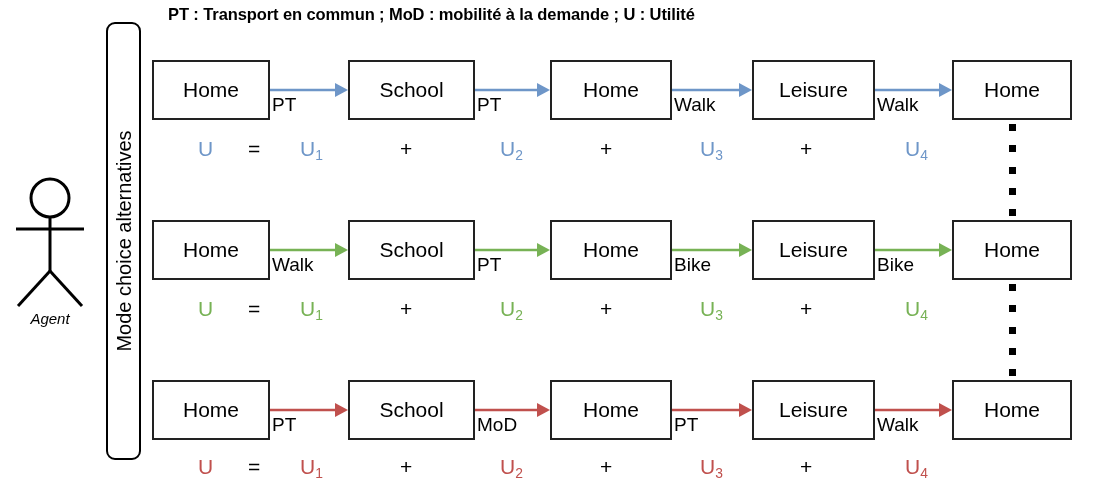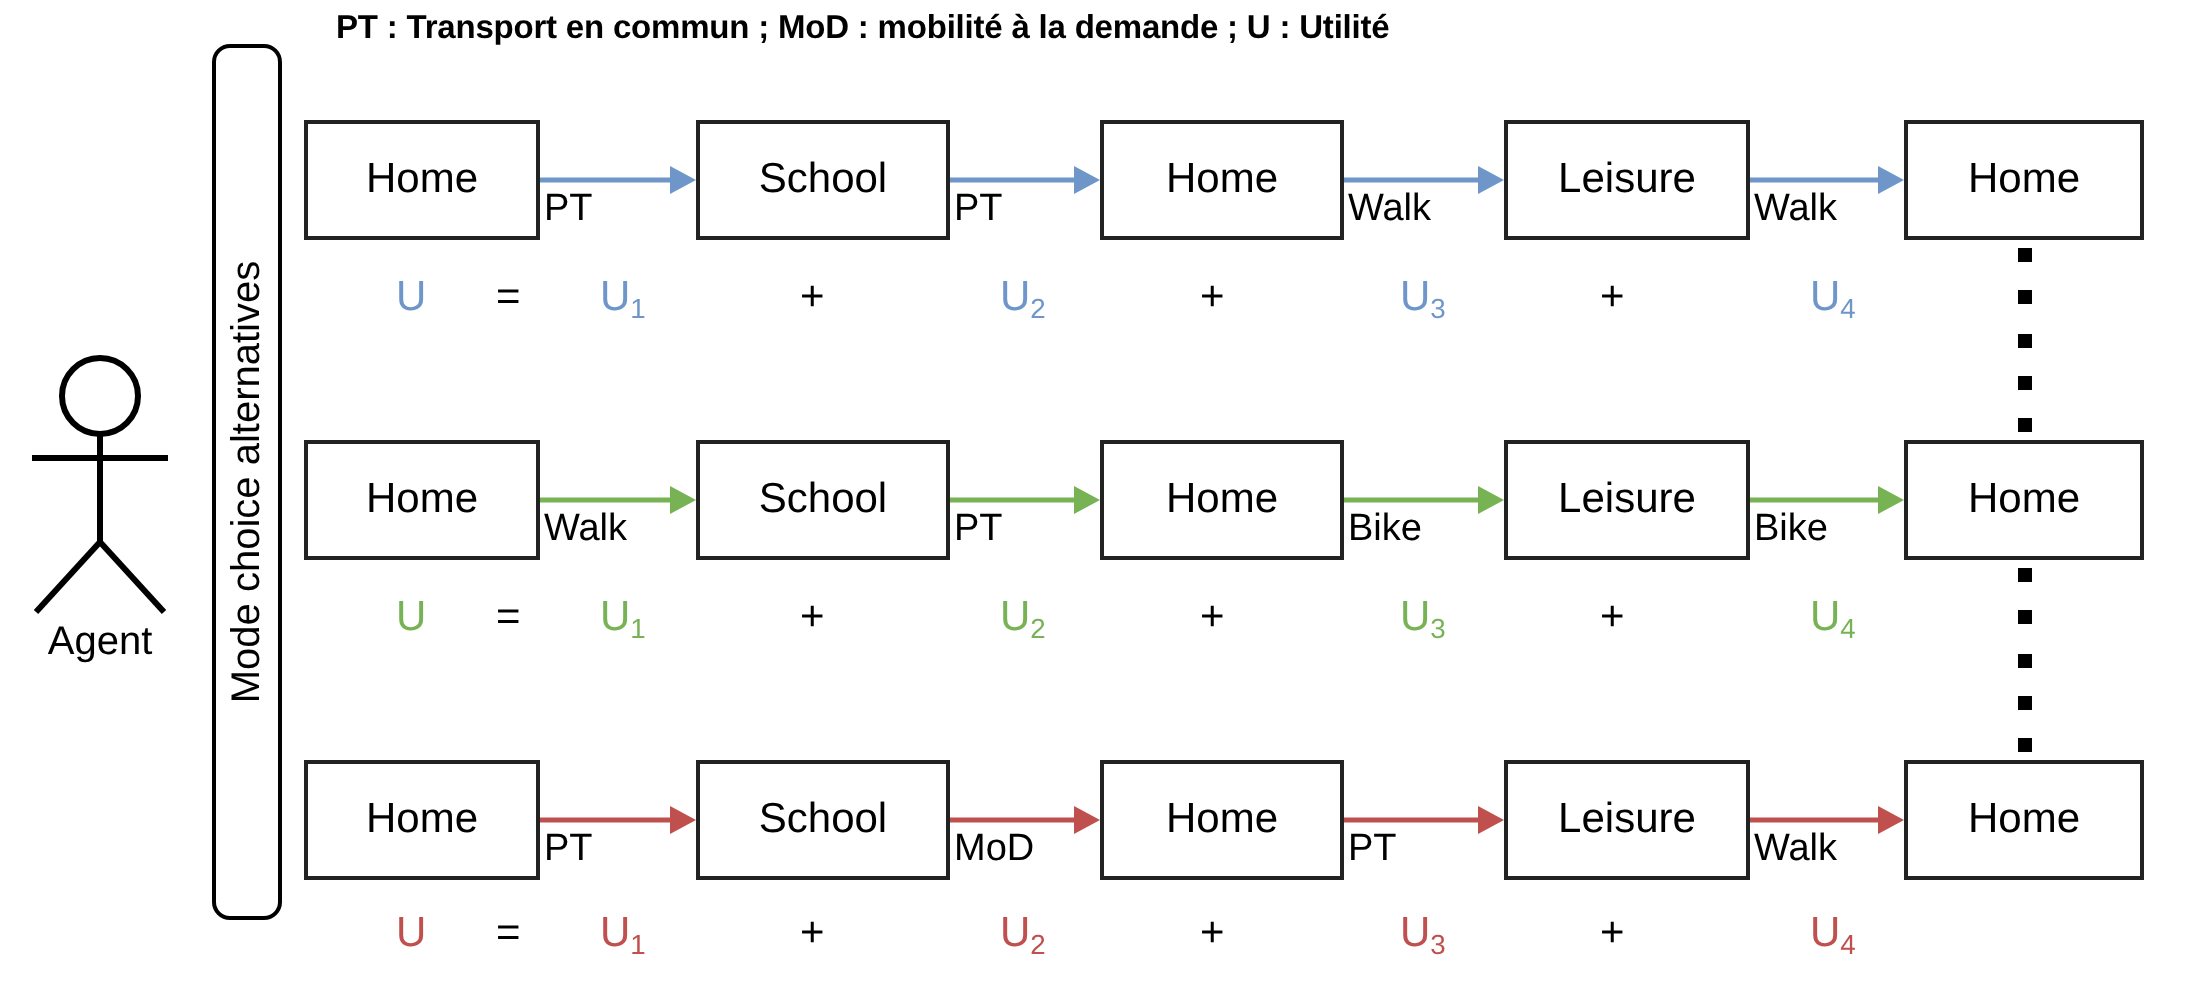--- a/index.html
+++ b/index.html
@@ -35,22 +35,23 @@
     top: 176px;
     width: 84px;
     height: 132px;
   }
   #agent-label {
     position: absolute;
     left: 0px;
     top: 310px;
     width: 100px;
     text-align: center;
-    font-size: 20px;
-    color: #000000;
+    font-size: 15px;
+    color: #000000;
+    font-style: italic;
   }
 
   
   #mode-bar {
     position: absolute;
     left: 106px;
     top: 22px;
     width: 35px;
     height: 438px;
     border: 2px solid #000000;

